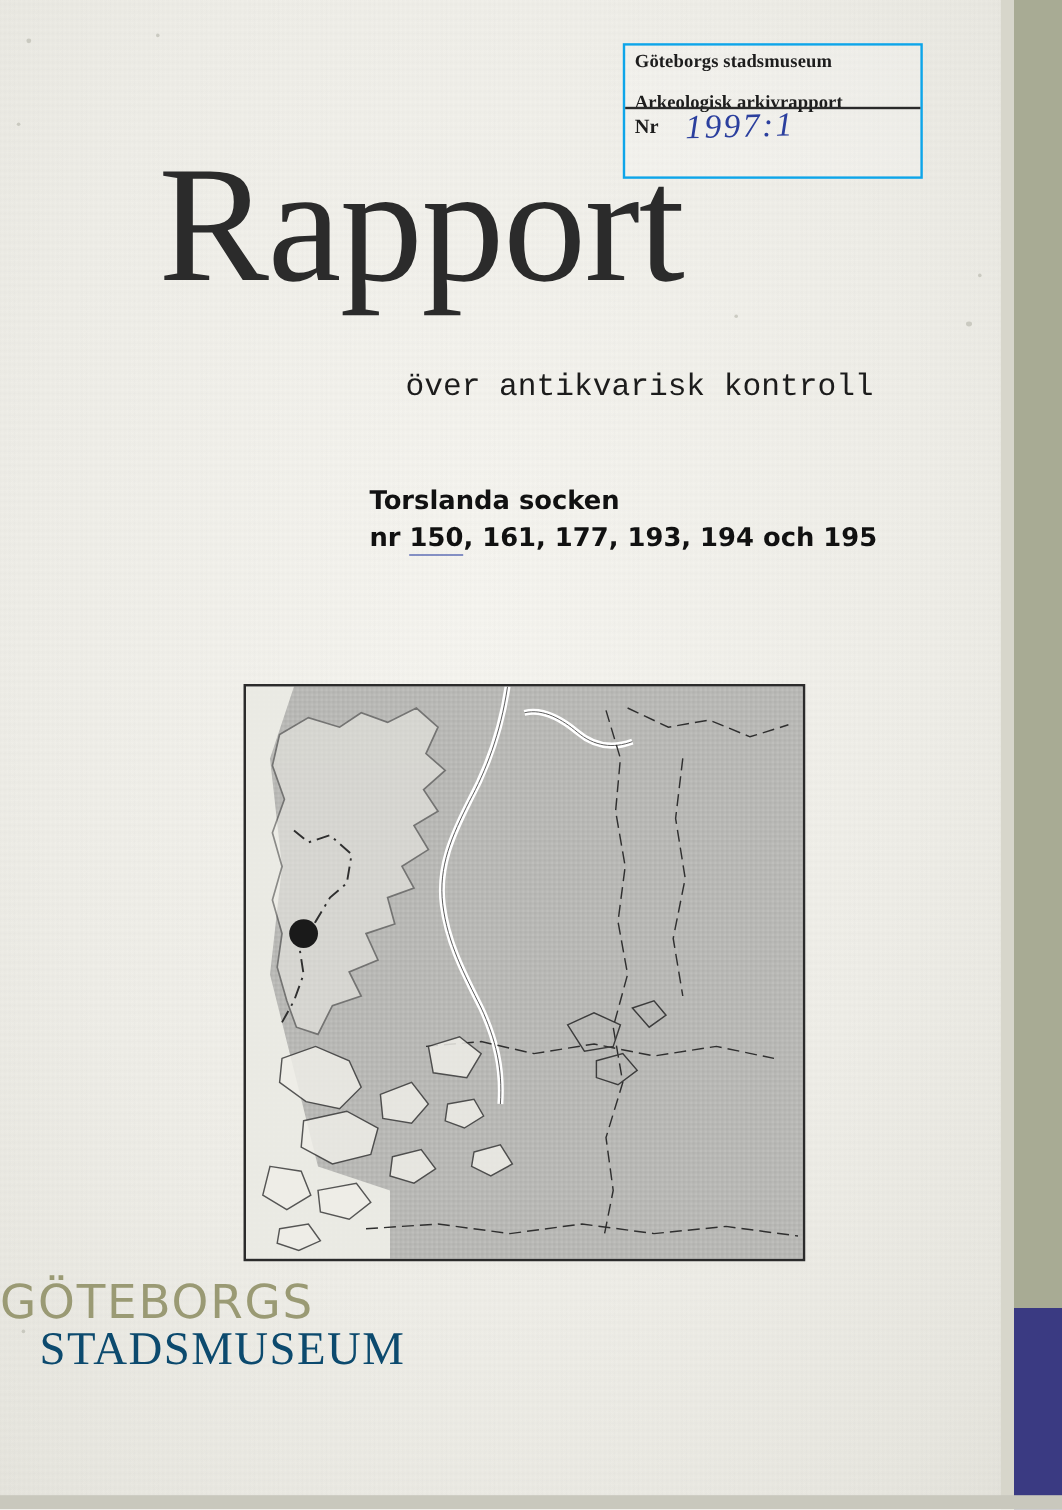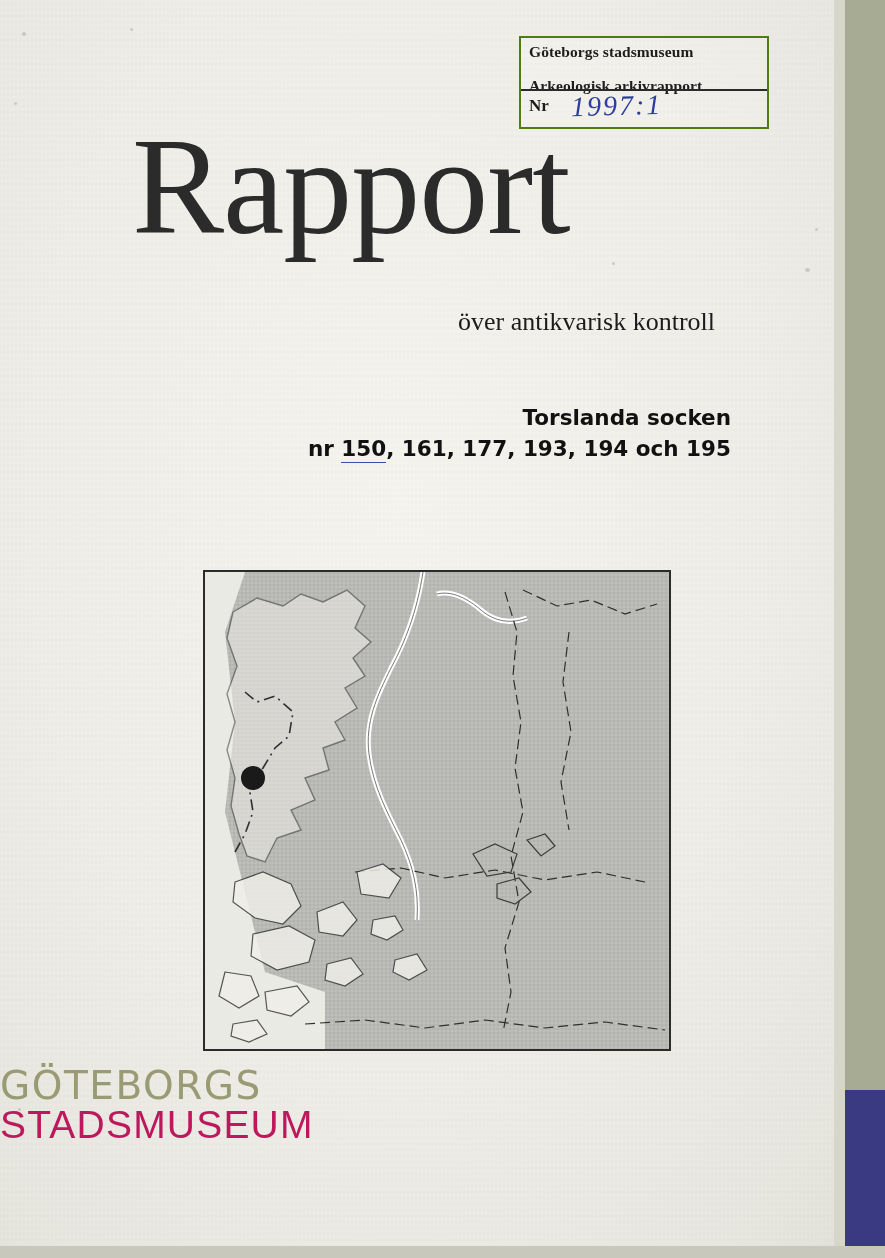--- a/index.html
+++ b/index.html
@@ -66,22 +66,22 @@
     height: 12px;
     background: #c9c8bd;
   }
 
   
   .stamp {
     position: absolute;
     left: 519px;
     top: 36px;
     width: 250px;
-    height: 93px;
-    border: 2px solid #4d7c0f;
+    height: 113px;
+    border: 2px solid #0ea5e9;
     box-sizing: border-box;
     background: rgba(255,255,255,0.18);
   }
   .stamp-line {
     font-family: "Liberation Serif", serif;
     font-weight: bold;
     font-size: 15.5px;
     color: #1d1d1d;
     letter-spacing: 0.1px;
     padding-left: 8px;
@@ -125,35 +125,34 @@
     font-family: "Liberation Serif", serif;
     font-size: 138px;
     line-height: 1;
     color: #2b2b2b;
     letter-spacing: -1px;
   }
 
   
   .subtitle {
     position: absolute;
-    right: 170px;
+    right: 157px;
     top: 305px;
     text-align: left;
-    font-family: Liberation Serif, serif;
+    font-family: Liberation Mono, monospace;
     font-size: 26px;
     line-height: 1.32;
     color: #1c1c1c;
   }
 
   
   .socken {
     position: absolute;
     right: 154px;
     top: 402px;
-    text-align: right;
     font-family: "DejaVu Sans", sans-serif;
     font-size: 21.5px;
     line-height: 1.45;
     color: #111;
     font-weight: 600;
   }
   .underlined-num {
     border-bottom: 1.5px solid #3a4ea8;
     padding-bottom: 1px;
   }
@@ -181,27 +180,28 @@
   }
   .logo-top {
     font-family: "DejaVu Sans", sans-serif;
     font-size: 39px;
     letter-spacing: 1.5px;
     color: #9a9a74;
     font-weight: 400;
     line-height: 1.05;
   }
   .logo-bottom {
-    font-family: Liberation Sans, sans-serif;
+    font-family: Liberation Serif, serif;
     font-size: 39px;
     letter-spacing: 1.2px;
-    color: #be185d;
+    color: #0c4a6e;
     font-weight: 400;
     line-height: 1.05;
     margin-top: -2px;
+    padding-left: 33px;
   }
   
   .speck {
     position: absolute;
     background: #b9b8ad;
     border-radius: 50%;
     opacity: 0.65;
   }
 </style>
 </head>

